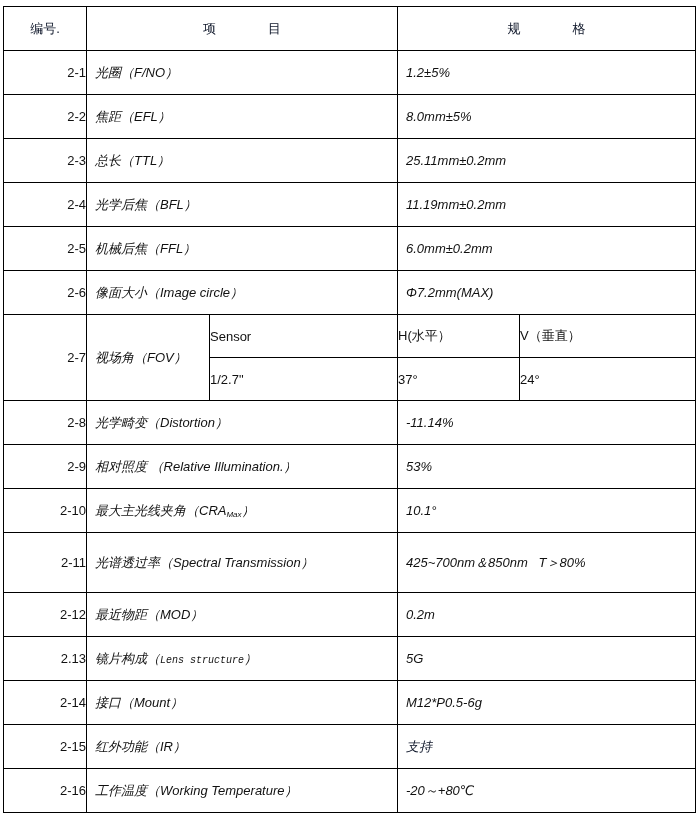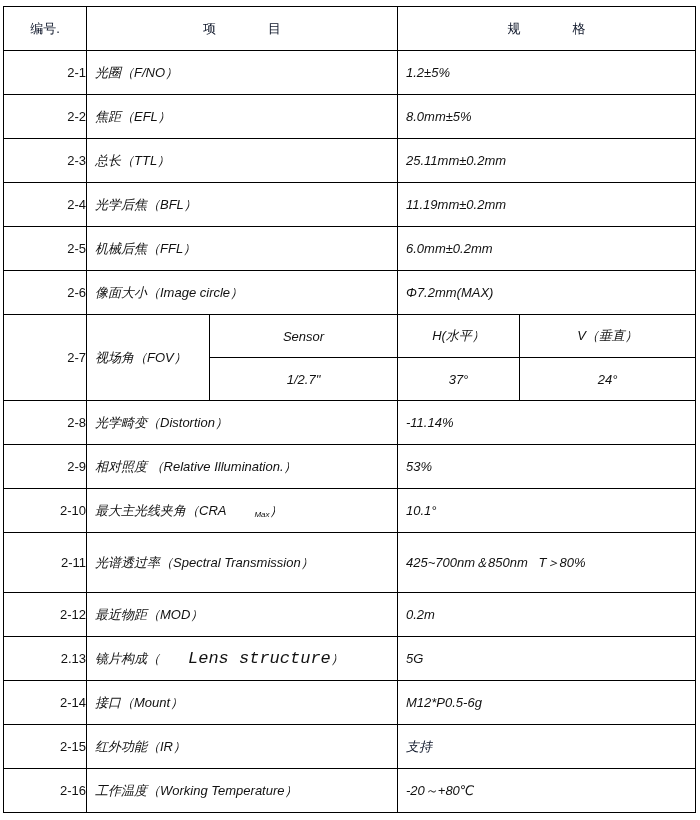--- a/index.html
+++ b/index.html
@@ -4,24 +4,24 @@
 <style>
   html, body { margin: 0; padding: 0; background: #ffffff; }
   body { width: 700px; height: 820px; position: relative; overflow: hidden;
          font-family: "Liberation Sans", "DejaVu Sans", sans-serif; color: #111; }
   table.spec { position: absolute; left: 3px; top: 6px; border-collapse: collapse;
                table-layout: fixed; width: 692px; }
   table.spec td { border: 1.5px solid #000; font-size: 13px; padding: 0; vertical-align: middle; }
   td.num { text-align: right; }
   td.item, td.val { padding-left: 8px !important; font-style: italic; }
   td.hdr { text-align: center; font-size: 14px; }
-  td.sub { text-align: center; font-style: italic; }
+  td.sub { text-align: left; }
   .cjk { color: #0f172a; }
-  .mono { font-family: "Liberation Mono", "DejaVu Sans Mono", monospace; font-size: 17px; margin-left: 28px; }
-  sub.small { font-size: 8px; vertical-align: -2px; margin-left: 28px; }
+  .mono { font-family: "Liberation Mono", "DejaVu Sans Mono", monospace; font-size: 10px; }
+  sub.small { font-size: 8px; vertical-align: -2px; }
 </style>
 </head>
 <body>
 
 <table class="spec">
   <colgroup>
     <col style="width:83px">
     <col style="width:123px">
     <col style="width:188px">
     <col style="width:122px">

